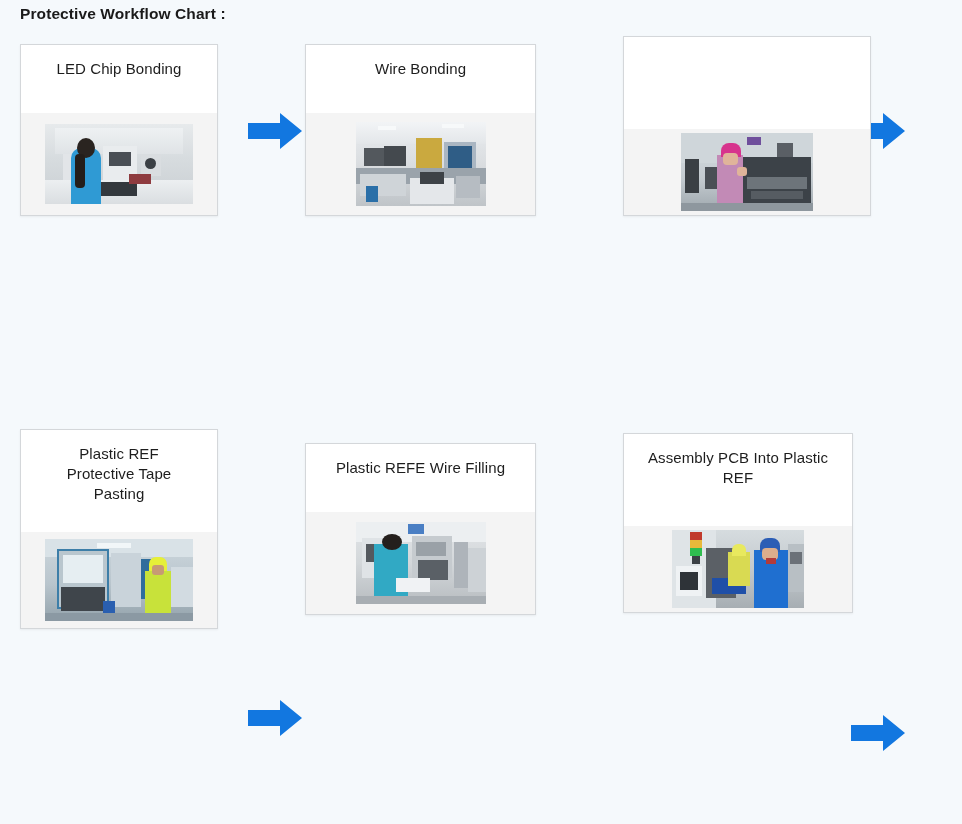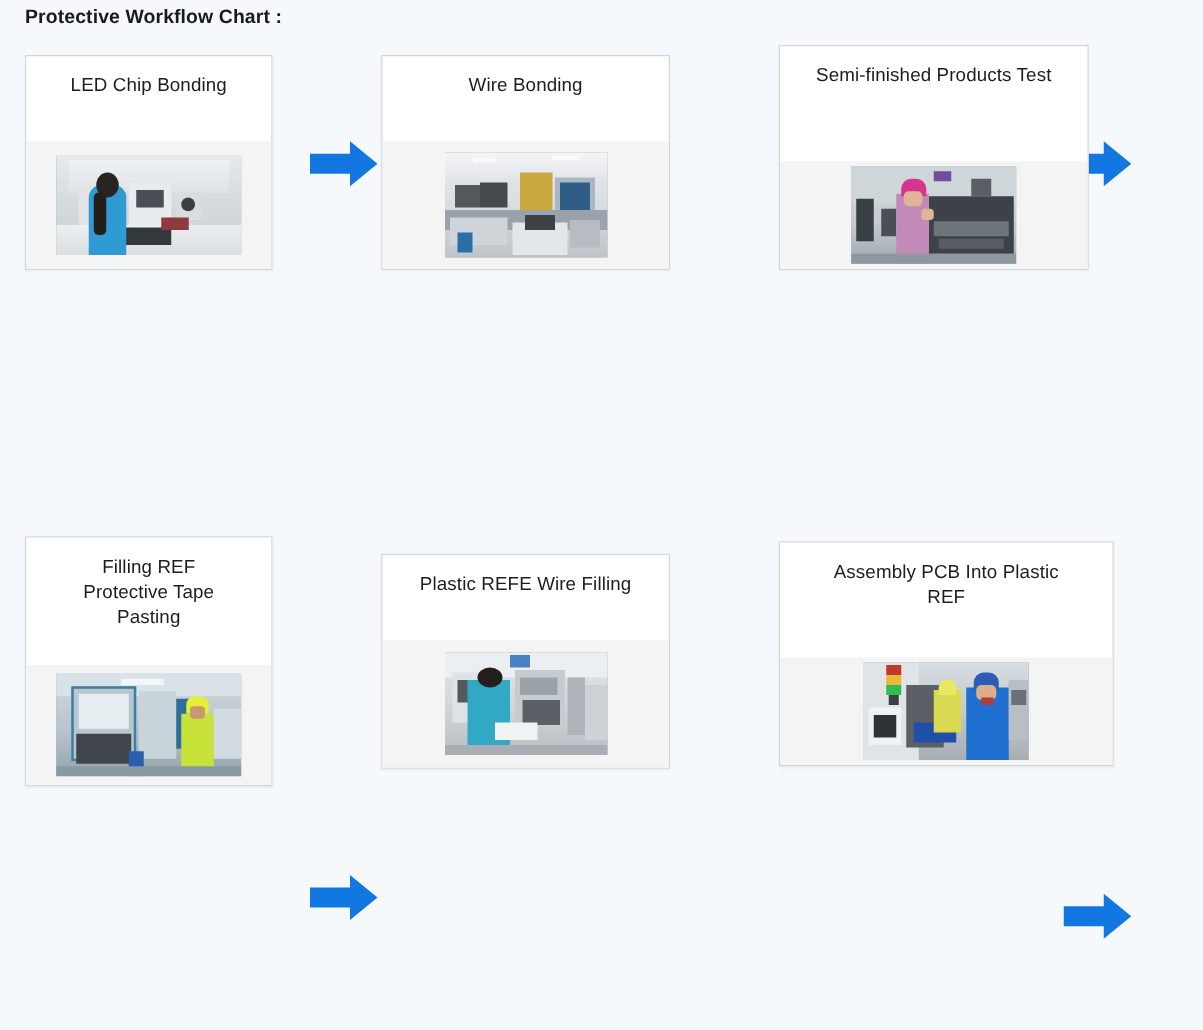--- a/index.html
+++ b/index.html
@@ -176,21 +176,20 @@
         </div>
         <div class="arrow" style="left:544px; top:66px;">
           <svg viewBox="0 0 58 42" xmlns="http://www.w3.org/2000/svg">
             <polygon points="2,13 34,13 34,3 56,21 34,39 34,29 2,29" fill="#1277e0"></polygon>
           </svg>
         </div>
       </div>
 
       <div class="cell" style="left:623px; top:0px;">
         <div class="card" style="width:248px; height:180px;">
-          <div class="card-title" style="max-width:210px;">Semi-finished Products Test</div>
           <div class="photo-band" style="height:86px;">
             <div class="photo" style="width:132px;height:78px;">
               <div class="scene" style="background:linear-gradient(180deg,#d7dde1 0%,#c4cbd0 58%,#9fa8ae 100%);"></div>
               <div class="layer" style="left:0;top:0;width:132px;height:30px;background:#cfd6da;"></div>
               <div class="layer" style="left:66px;top:4px;width:14px;height:8px;background:#6f4f9c;"></div>
               <div class="layer" style="left:96px;top:10px;width:16px;height:14px;background:#5a5f65;"></div>
               <div class="layer" style="left:4px;top:26px;width:14px;height:34px;background:#3a3f44;"></div>
               <div class="layer" style="left:24px;top:34px;width:12px;height:22px;background:#4a4f55;"></div>
               <div class="layer" style="left:62px;top:24px;width:68px;height:46px;background:#3c4248;"></div>
               <div class="layer" style="left:66px;top:44px;width:60px;height:12px;background:#6d747a;"></div>
@@ -204,21 +203,21 @@
           </div>
         </div>
 
       </div>
     </div>
 
     <div class="flow-row" style="height:200px;">
 
       <div class="cell" style="left:20px; top:197px;">
         <div class="card" style="width:198px; height:200px;">
-          <div class="card-title" style="max-width:150px;">Filling REF Protective Tape Pasting</div>
+          <div class="card-title" style="max-width:150px;">Plastic REF Protective Tape Pasting</div>
           <div class="photo-band" style="height:96px;">
             <div class="photo" style="width:148px;height:82px;">
               <div class="scene" style="background:linear-gradient(180deg,#cdd7dd 0%,#b9c5cd 55%,#93a2ab 100%);"></div>
               <div class="layer" style="left:0;top:0;width:148px;height:18px;background:#d9e2e7;"></div>
               <div class="layer" style="left:52px;top:4px;width:34px;height:5px;background:#f1f6f8;"></div>
               <div class="layer" style="left:12px;top:10px;width:52px;height:60px;background:#b9c6ce;border:2px solid #3d7ea8;"></div>
               <div class="layer" style="left:18px;top:16px;width:40px;height:28px;background:#e6eef2;"></div>
               <div class="layer" style="left:16px;top:48px;width:44px;height:24px;background:#3f454b;"></div>
               <div class="layer" style="left:66px;top:14px;width:30px;height:54px;background:#c9d3da;"></div>
               <div class="layer" style="left:96px;top:20px;width:18px;height:40px;background:#2f6d9c;"></div>
@@ -261,21 +260,21 @@
           </div>
         </div>
         <div class="arrow" style="left:544px; top:269px;">
           <svg viewBox="0 0 58 42" xmlns="http://www.w3.org/2000/svg">
             <polygon points="2,13 34,13 34,3 56,21 34,39 34,29 2,29" fill="#1277e0"></polygon>
           </svg>
         </div>
       </div>
 
       <div class="cell" style="left:623px; top:201px;">
-        <div class="card" style="width:268px; height:180px;">
+        <div class="card" style="width:230px; height:180px;">
           <div class="card-title" style="max-width:220px;">Assembly PCB Into Plastic REF</div>
           <div class="photo-band" style="height:86px;">
             <div class="photo" style="width:132px;height:78px;">
               <div class="scene" style="background:linear-gradient(180deg,#d6dcdf 0%,#c3c9cd 50%,#a7aeb3 100%);"></div>
               <div class="layer" style="left:0;top:0;width:44px;height:78px;background:#dfe4e7;"></div>
               <div class="layer" style="left:20px;top:4px;width:8px;height:30px;background:#3b4045;"></div>
               <div class="layer" style="left:18px;top:2px;width:12px;height:8px;background:#c0392b;"></div>
               <div class="layer" style="left:18px;top:10px;width:12px;height:8px;background:#e8b93a;"></div>
               <div class="layer" style="left:18px;top:18px;width:12px;height:8px;background:#2fbd4f;"></div>
               <div class="layer" style="left:4px;top:36px;width:26px;height:30px;background:#eff2f4;"></div>

